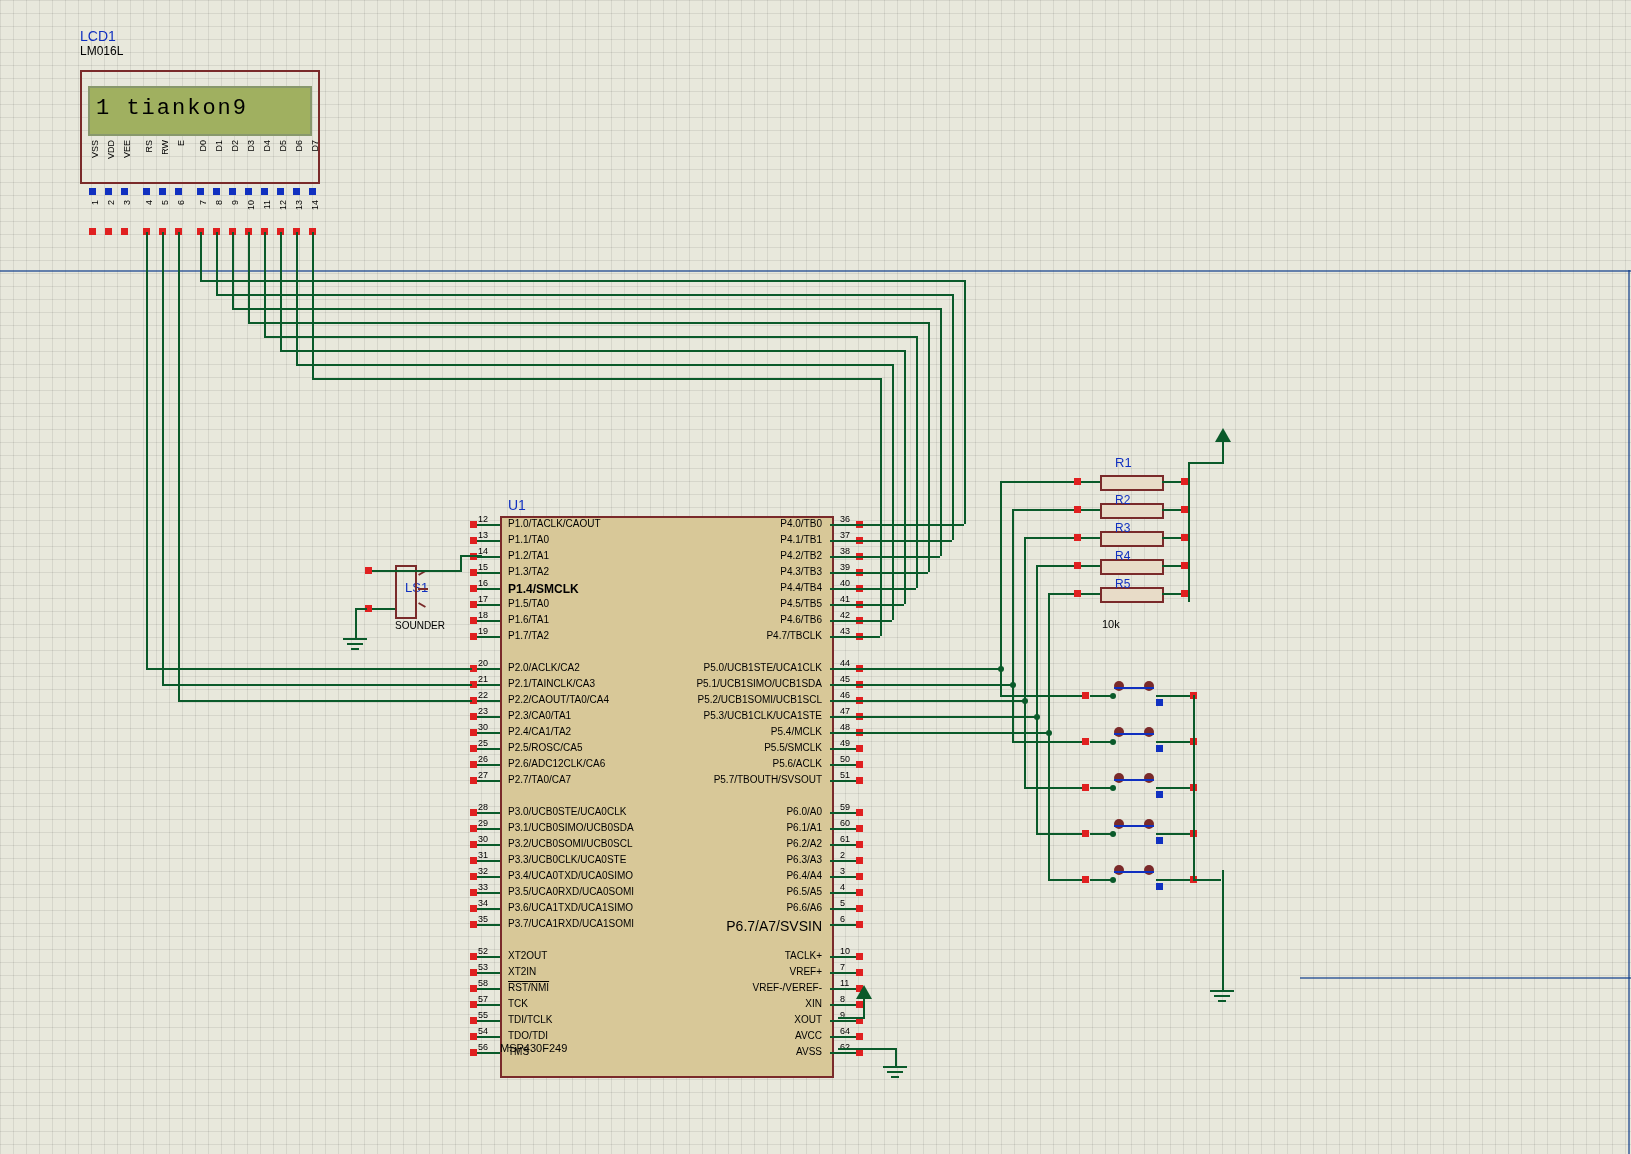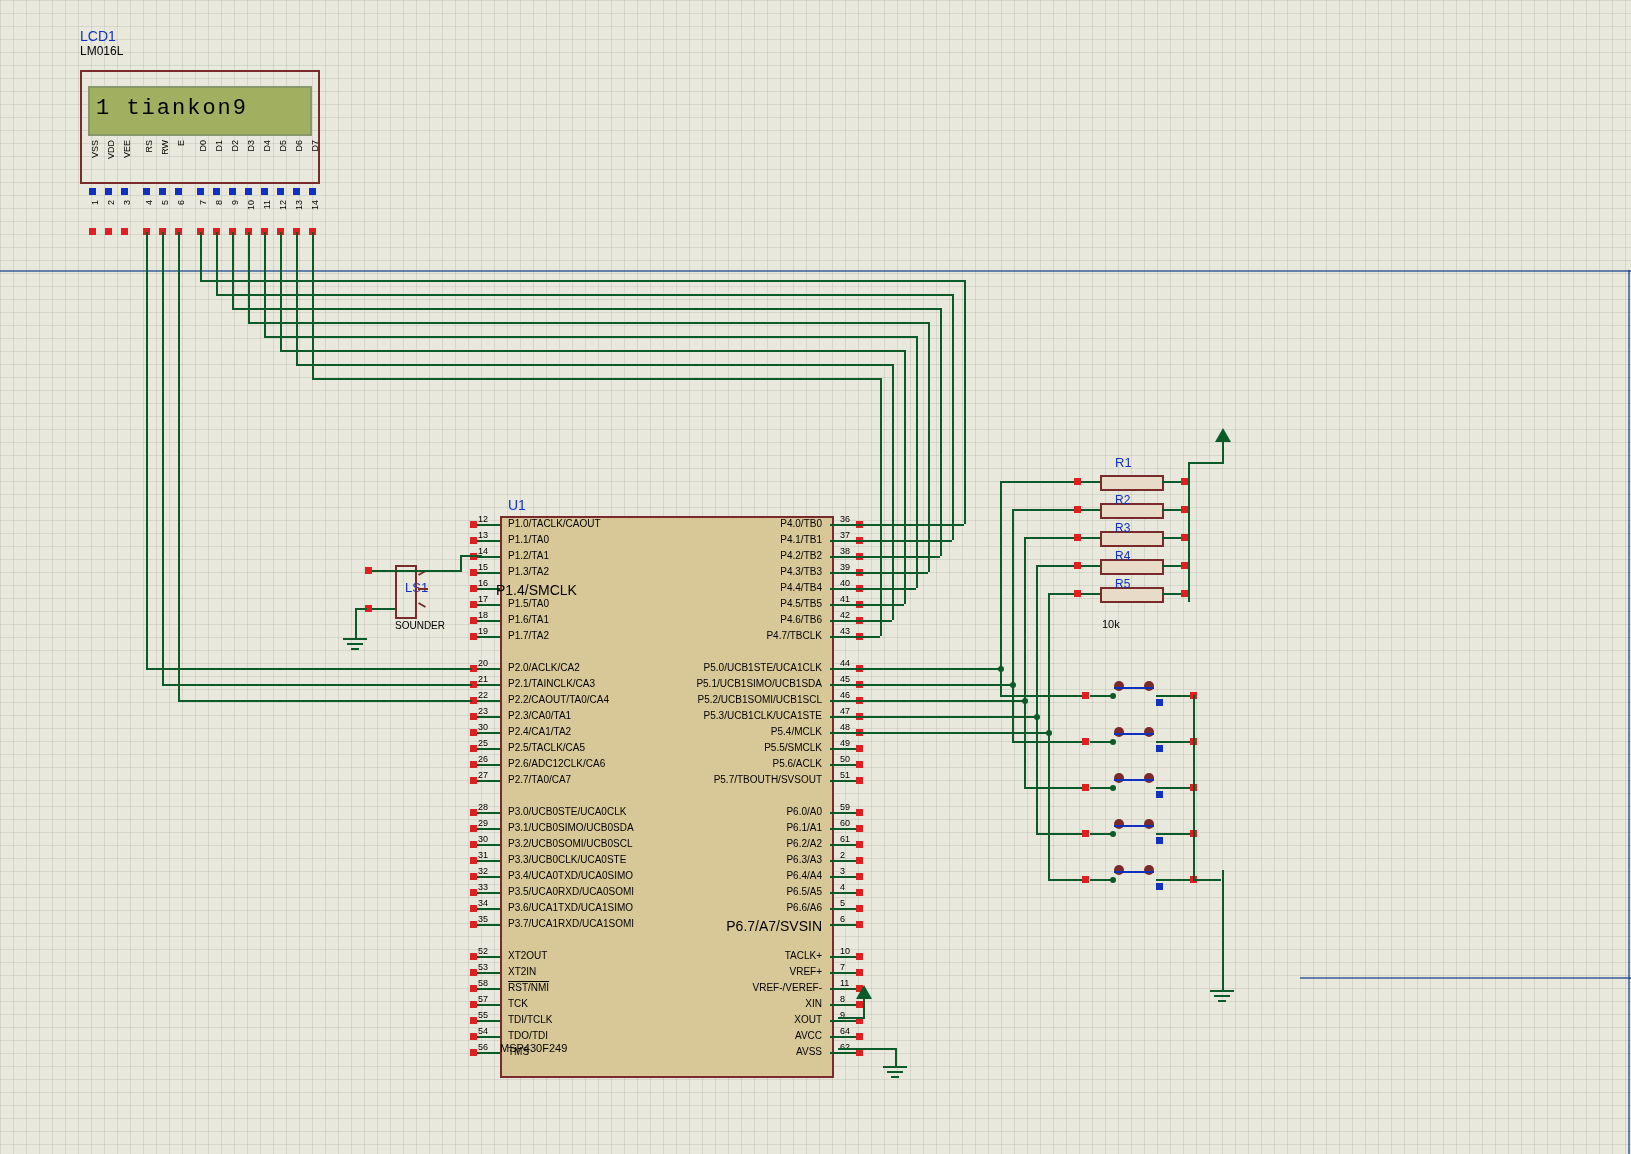--- a/index.html
+++ b/index.html
@@ -167,21 +167,21 @@
     <span class="pad" style="left:470px; top:553px;"></span>
     <span class="wire h" style="left:477px; top:556px; width:23px;"></span>
     <span class="lbl" style="left:508px; top:550px; font-size:10px; ">P1.2/TA1</span>
     <span class="lbl pinnum" style="left:478px; top:562px;">15</span>
     <span class="pad" style="left:470px; top:569px;"></span>
     <span class="wire h" style="left:477px; top:572px; width:23px;"></span>
     <span class="lbl" style="left:508px; top:566px; font-size:10px; ">P1.3/TA2</span>
     <span class="lbl pinnum" style="left:478px; top:578px;">16</span>
     <span class="pad" style="left:470px; top:585px;"></span>
     <span class="wire h" style="left:477px; top:588px; width:23px;"></span>
-    <span class="lbl" style="left:496px; top:582px; font-size:14px; ">P1.4/SMCLK</span>
+    <span class="lbl" style="left:508px; top:582px; font-size:12px;font-weight:bold; ">P1.4/SMCLK</span>
     <span class="lbl pinnum" style="left:478px; top:594px;">17</span>
     <span class="pad" style="left:470px; top:601px;"></span>
     <span class="wire h" style="left:477px; top:604px; width:23px;"></span>
     <span class="lbl" style="left:508px; top:598px; font-size:10px; ">P1.5/TA0</span>
     <span class="lbl pinnum" style="left:478px; top:610px;">18</span>
     <span class="pad" style="left:470px; top:617px;"></span>
     <span class="wire h" style="left:477px; top:620px; width:23px;"></span>
     <span class="lbl" style="left:508px; top:614px; font-size:10px; ">P1.6/TA1</span>
     <span class="lbl pinnum" style="left:478px; top:626px;">19</span>
     <span class="pad" style="left:470px; top:633px;"></span>
@@ -203,21 +203,21 @@
     <span class="pad" style="left:470px; top:713px;"></span>
     <span class="wire h" style="left:477px; top:716px; width:23px;"></span>
     <span class="lbl" style="left:508px; top:710px; font-size:10px; ">P2.3/CA0/TA1</span>
     <span class="lbl pinnum" style="left:478px; top:722px;">30</span>
     <span class="pad" style="left:470px; top:729px;"></span>
     <span class="wire h" style="left:477px; top:732px; width:23px;"></span>
     <span class="lbl" style="left:508px; top:726px; font-size:10px; ">P2.4/CA1/TA2</span>
     <span class="lbl pinnum" style="left:478px; top:738px;">25</span>
     <span class="pad" style="left:470px; top:745px;"></span>
     <span class="wire h" style="left:477px; top:748px; width:23px;"></span>
-    <span class="lbl" style="left:508px; top:742px; font-size:10px; ">P2.5/TACLK/CA5</span>
+    <span class="lbl" style="left:508px; top:742px; font-size:10px; ">P2.5/ROSC/CA5</span>
     <span class="lbl pinnum" style="left:478px; top:754px;">26</span>
     <span class="pad" style="left:470px; top:761px;"></span>
     <span class="wire h" style="left:477px; top:764px; width:23px;"></span>
     <span class="lbl" style="left:508px; top:758px; font-size:10px; ">P2.6/ADC12CLK/CA6</span>
     <span class="lbl pinnum" style="left:478px; top:770px;">27</span>
     <span class="pad" style="left:470px; top:777px;"></span>
     <span class="wire h" style="left:477px; top:780px; width:23px;"></span>
     <span class="lbl" style="left:508px; top:774px; font-size:10px; ">P2.7/TA0/CA7</span>
     <span class="lbl pinnum" style="left:478px; top:802px;">28</span>
     <span class="pad" style="left:470px; top:809px;"></span>

